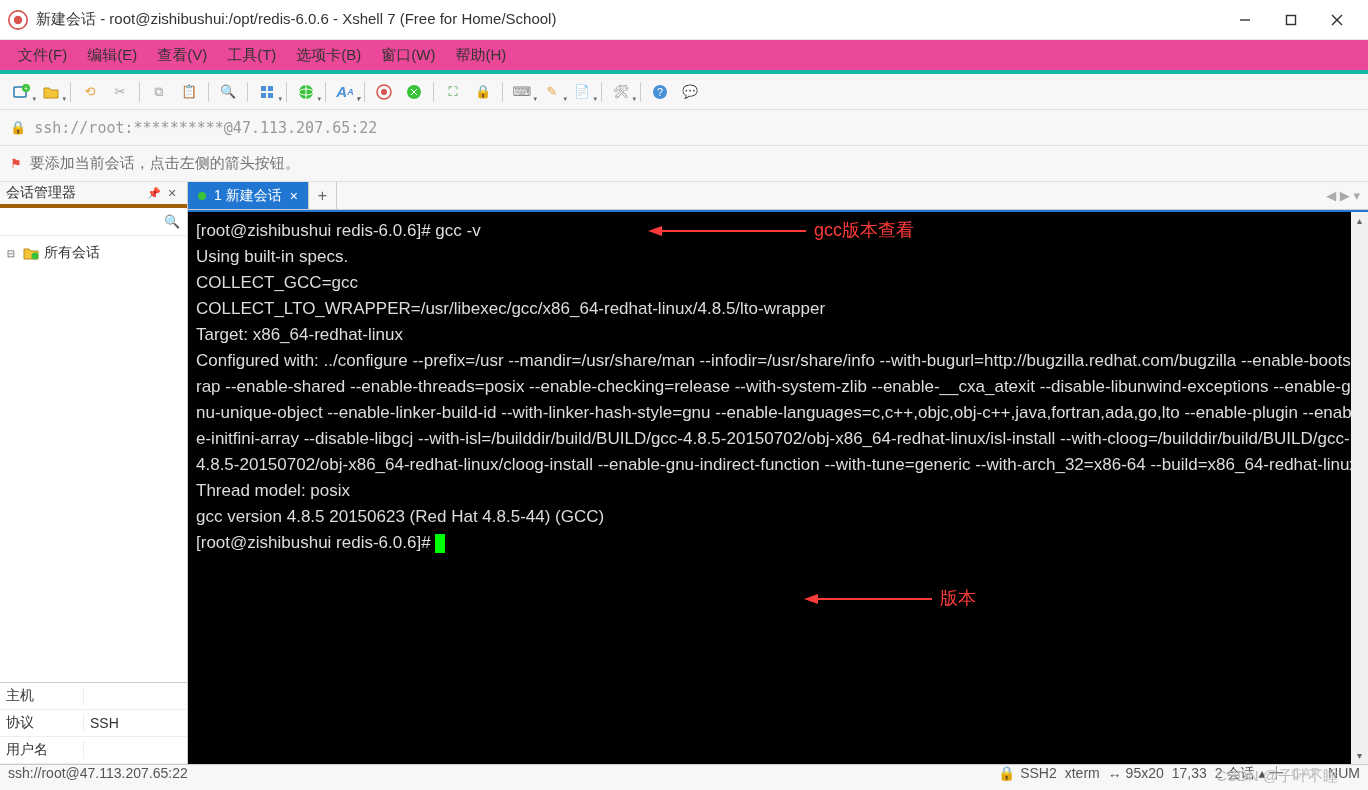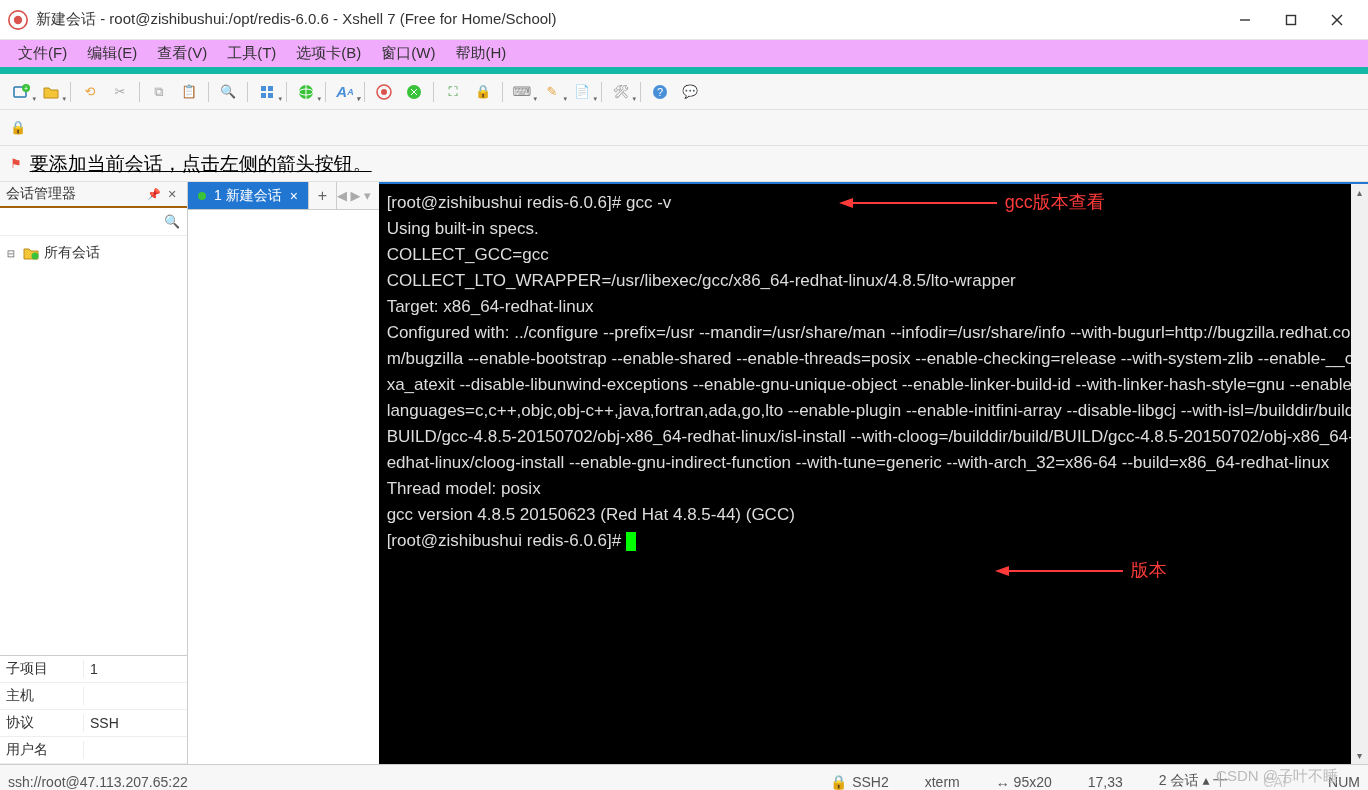--- a/index.html
+++ b/index.html
@@ -6,81 +6,81 @@
 body { width: 1368px; height: 790px; background: #fff; font-size: 13px; color: #333; display: flex; flex-direction: column; overflow: hidden; }
 
 
 .titlebar { height: 40px; display: flex; align-items: center; padding: 0 8px; background: #fff; border-bottom: 1px solid #e5e5e5; }
 .titlebar .logo { width: 20px; height: 20px; margin-right: 8px; }
 .titlebar .title { flex: 1; font-size: 15px; color: #333; }
 .titlebar .win-btn { width: 46px; height: 32px; display: flex; align-items: center; justify-content: center; color: #333; }
 .titlebar .win-btn svg { width: 12px; height: 12px; }
 
 
-.menubar { height: 34px; display: flex; align-items: center; padding: 0 8px; background: #f0abfc; border-bottom: 7px solid #14b8a6; }
+.menubar { height: 34px; display: flex; align-items: center; padding: 0 8px; background: #ec4899; border-bottom: 4px solid #14b8a6; }
 .menubar .menu-item { padding: 4px 10px; font-size: 15px; color: #333; cursor: pointer; }
 
 
 .toolbar { height: 36px; display: flex; align-items: center; padding: 0 8px; gap: 4px; background: #f7f7f7; border-bottom: 1px solid #e0e0e0; }
 .tool-btn { width: 26px; height: 26px; display: flex; align-items: center; justify-content: center; cursor: pointer; color: #666; border-radius: 2px; position: relative; }
 .tool-sep { width: 1px; height: 20px; background: #ccc; margin: 0 2px; }
 .tool-btn .dd { position: absolute; right: -2px; bottom: 2px; font-size: 7px; color: #666; }
 
 
 .addressbar { height: 36px; display: flex; align-items: center; padding: 0 10px; gap: 8px; background: #f7f7f7; border-bottom: 1px solid #e0e0e0; }
 .addressbar .lock { color: #e8a33d; }
 .addressbar .addr { font-size: 15px; color: #999; font-family: Consolas, monospace; }
 
 
 .hintbar { height: 36px; display: flex; align-items: center; padding: 0 10px; gap: 8px; background: #f7f7f7; border-bottom: 1px solid #e0e0e0; }
 .hintbar .flag { color: #e74c3c; }
-.hintbar .hint-text { font-size: 19px; color: #000000; text-decoration: underline; }
+.hintbar .hint-text { font-size: 15px; color: #737373; }
 
 
 .main { flex: 1; display: flex; overflow: hidden; }
 
 
 .panel { width: 188px; display: flex; flex-direction: column; border-right: 1px solid #ccc; background: #fff; }
-.panel-header { height: 26px; display: flex; align-items: center; padding: 0 6px; background: #f7f7f7; border-bottom: 2px solid #a16207; font-size: 14px; }
+.panel-header { height: 26px; display: flex; align-items: center; padding: 0 6px; background: #f7f7f7; border-bottom: 4px solid #a16207; font-size: 14px; }
 .panel-header .ph-title { flex: 1; }
 .panel-header .ph-btn { width: 18px; height: 18px; display: flex; align-items: center; justify-content: center; cursor: pointer; color: #666; font-size: 11px; }
 .panel-filter { height: 28px; display: flex; align-items: center; justify-content: flex-end; padding: 0 6px; border-bottom: 1px solid #eee; }
 .panel-filter .search-ic { color: #999; }
 .tree { flex: 1; padding: 4px; font-size: 14px; overflow: auto; }
 .tree-row { display: flex; align-items: center; height: 26px; cursor: pointer; white-space: nowrap; }
 .tree-toggle { width: 14px; text-align: center; color: #666; font-size: 10px; }
 .tree-icon { width: 18px; height: 18px; margin: 0 4px; display: flex; align-items: center; justify-content: center; }
 .tree-indent { padding-left: 18px; }
 .prop-table { font-size: 14px; border-top: 1px solid #ccc; }
 .prop-row { display: flex; height: 27px; align-items: center; border-bottom: 1px solid #eee; }
 .prop-key { width: 84px; padding-left: 6px; border-right: 1px solid #eee; }
 .prop-val { flex: 1; padding-left: 6px; white-space: nowrap; overflow: hidden; }
 
 
-.content { flex: 1; display: flex; flex-direction: row; }
+.content { flex: 1; display: flex; flex-direction: column; }
 .tabstrip { height: 28px; display: flex; align-items: stretch; background: #f7f7f7; border-bottom: 1px solid #ccc; }
 .tab { display: flex; align-items: center; padding: 0 10px; gap: 8px; background: #2176d2; color: #fff; font-size: 14px; border-right: 1px solid #ccc; }
 .tab .dot { width: 8px; height: 8px; border-radius: 50%; background: #3ac23a; }
 .tab .close { font-size: 14px; cursor: pointer; }
 .tab-add { width: 28px; display: flex; align-items: center; justify-content: center; font-size: 16px; color: #666; cursor: pointer; border-right: 1px solid #ccc; }
 .tabstrip-spacer { flex: 1; }
 .tabstrip-arrows { display: flex; align-items: center; gap: 4px; padding-right: 8px; color: #aaa; }
 
 .terminal { flex: 1; background: #000; color: #ddd; font-family: Consolas, "Courier New", monospace; font-size: 17px; line-height: 25px; padding: 6px 8px; position: relative; overflow: hidden; border-top: 2px solid #2176d2; }
 .terminal pre { font-family: inherit; white-space: pre-wrap; word-break: break-all; }
 .term-scrollbar { position: absolute; right: 0; top: 0; width: 17px; height: 100%; background: #f0f0f0; display: flex; flex-direction: column; }
 .sb-btn { height: 17px; background: #f0f0f0; display: flex; align-items: center; justify-content: center; color: #666; font-size: 10px; }
 .sb-track { flex: 1; background: #f0f0f0; }
 .term-cursor { display: inline-block; width: 10px; height: 19px; background: #00ff00; vertical-align: text-bottom; }
 
 .annotation { position: absolute; color: #ff3a3a; font-family: "Microsoft YaHei", sans-serif; font-size: 18px; pointer-events: none; display: flex; align-items: center; }
 .annotation .arrow-svg { margin-right: 6px; }
 
 
-.statusbar { height: 26px; display: flex; align-items: flex-end; padding: 0 8px; gap: 36px; background: #f7f7f7; border-top: 1px solid #ccc; font-size: 14px; color: #555; }
+.statusbar { height: 26px; display: flex; align-items: flex-start; padding: 0 8px; gap: 8px; background: #f7f7f7; border-top: 1px solid #ccc; font-size: 14px; color: #555; }
 .statusbar .st-left { flex: 1; }
 .statusbar .watermark { position: absolute; right: 30px; bottom: 4px; color: #bbb; font-size: 15px; }
 </style>
 </head>
 <body>
 
 <div class="titlebar">
   <span class="logo">
     <svg viewBox="0 0 24 24">
         <circle cx="12" cy="12" r="11" fill="none" stroke="#d9534f" stroke-width="2"></circle>
@@ -187,20 +187,21 @@
       <svg width="16" height="16">
         <circle cx="8" cy="8" r="7" fill="#4a90d9"></circle>
         <text x="8" y="12" font-size="11" text-anchor="middle" fill="#fff">?</text>
       </svg>
     </div>
   <div class="tool-btn" style="color:#888">💬</div>
 </div>
 
 <div class="addressbar">
   <span class="lock">🔒</span>
+  <span class="addr">ssh://root:**********@47.113.207.65:22</span>
 </div>
 
 <div class="hintbar">
   <span class="flag">⚑</span>
   <span class="hint-text">要添加当前会话，点击左侧的箭头按钮。</span>
 </div>
 
 <div class="main">
 
   <div class="panel">
@@ -218,24 +219,20 @@
         <span class="tree-icon">
             <svg width="16" height="16">
               <path d="M1 4 h5 l2 2 h7 v8 h-14 z" fill="#f5c538" stroke="#bb8c1e"></path>
               <circle cx="12" cy="11" r="3.5" fill="#3ac23a"></circle>
             </svg>
           </span>
         <span>所有会话</span>
       </div>
     </div>
     <div class="prop-table">
-      <div class="prop-row">
-          <div class="prop-key">子项目</div>
-          <div class="prop-val">1</div>
-        </div>
       <div class="prop-row">
           <div class="prop-key">主机</div>
           <div class="prop-val"></div>
         </div>
       <div class="prop-row">
           <div class="prop-key">协议</div>
           <div class="prop-val">SSH</div>
         </div>
       <div class="prop-row">
           <div class="prop-key">用户名</div>

